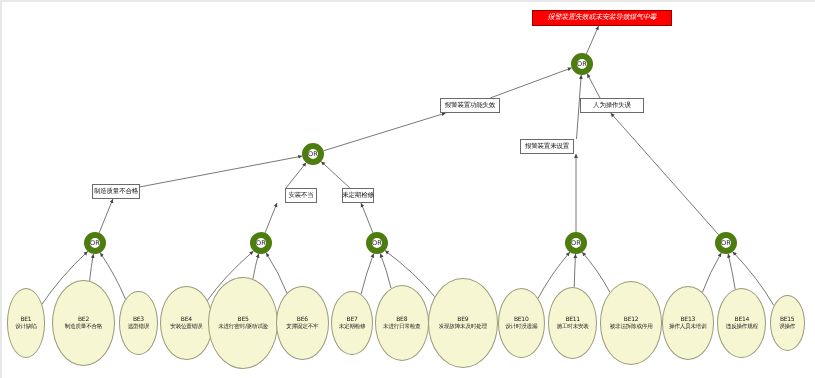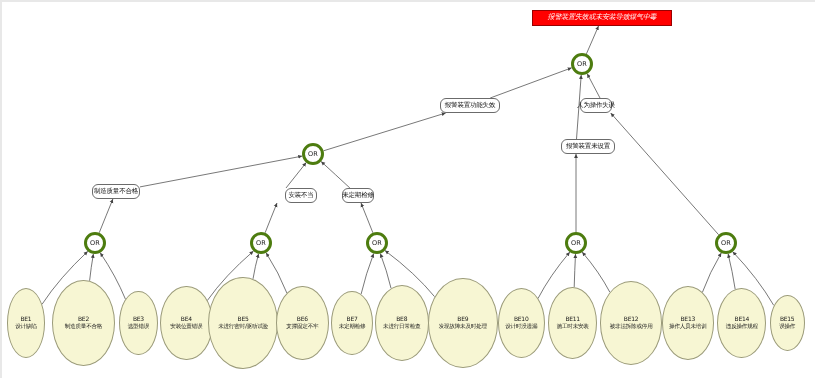--- a/index.html
+++ b/index.html
@@ -31,32 +31,32 @@
     font-size:7px;
     letter-spacing:-0.2px;
     white-space:nowrap;
     padding:0 2px;
   }
 
   
   .inter{
     background:#ffffff;
     border:1px solid #6b6b6b;
-    border-radius:6px;
+    border-radius:0;
     color:#111111;
     font-size:6.5px;
     letter-spacing:-0.2px;
     white-space:nowrap;
     padding:4px 2px;
   }
 
   
   .gate{
     background:#ffffff;
-    border:3px solid #4d7c0f;
+    border:6px solid #4d7c0f;
     border-radius:50%;
     color:#222222;
     font-size:6.5px;
     letter-spacing:0.2px;
   }
 
   
   .be{
     background:#f7f6d3;
     border:1px solid #9b9b7a;
@@ -113,24 +113,24 @@
       </g>
   </svg>
 
   <div class="node top-event" style="left: 530px; top: 8px; width: 140px; height: 16px; font-style: italic;">
     <span>报警装置失效或未安装导致煤气中毒</span>
   </div>
 
   <div class="node inter" style="left: 438px; top: 96px; width: 60px; height: 15px;">
     <span>报警装置功能失效</span>
   </div>
-  <div class="node inter" style="left: 578px; top: 96px; width: 32px; height: 15px; justify-content: center;">
+  <div class="node inter" style="left: 578px; top: 96px; width: 64px; height: 15px; justify-content: center;">
     <span>人为操作失误</span>
   </div>
-  <div class="node inter" style="left: 559px; top: 137px; width: 54px; height: 15px;">
+  <div class="node inter" style="left: 518px; top: 137px; width: 54px; height: 15px;">
     <span>报警装置未设置</span>
   </div>
   <div class="node inter" style="left: 90px; top: 182px; width: 48px; height: 15px;">
     <span>制造质量不合格</span>
   </div>
   <div class="node inter" style="left: 262px; top: 186px; width: 32px; height: 15px; margin-left: 21px;">
     <span>安装不当</span>
   </div>
   <div class="node inter" style="left: 340px; top: 186px; width: 32px; height: 15px;">
     <span>未定期检修</span>

